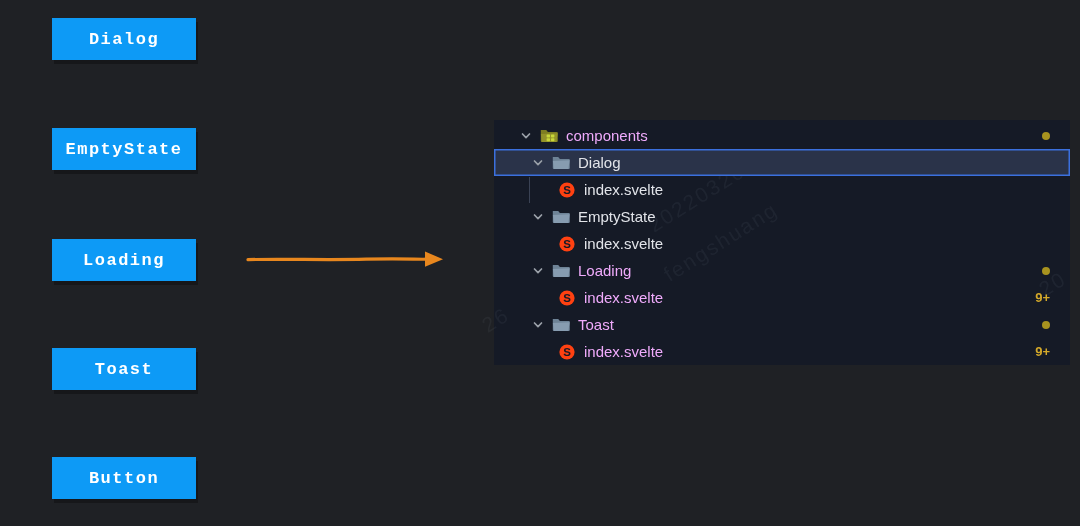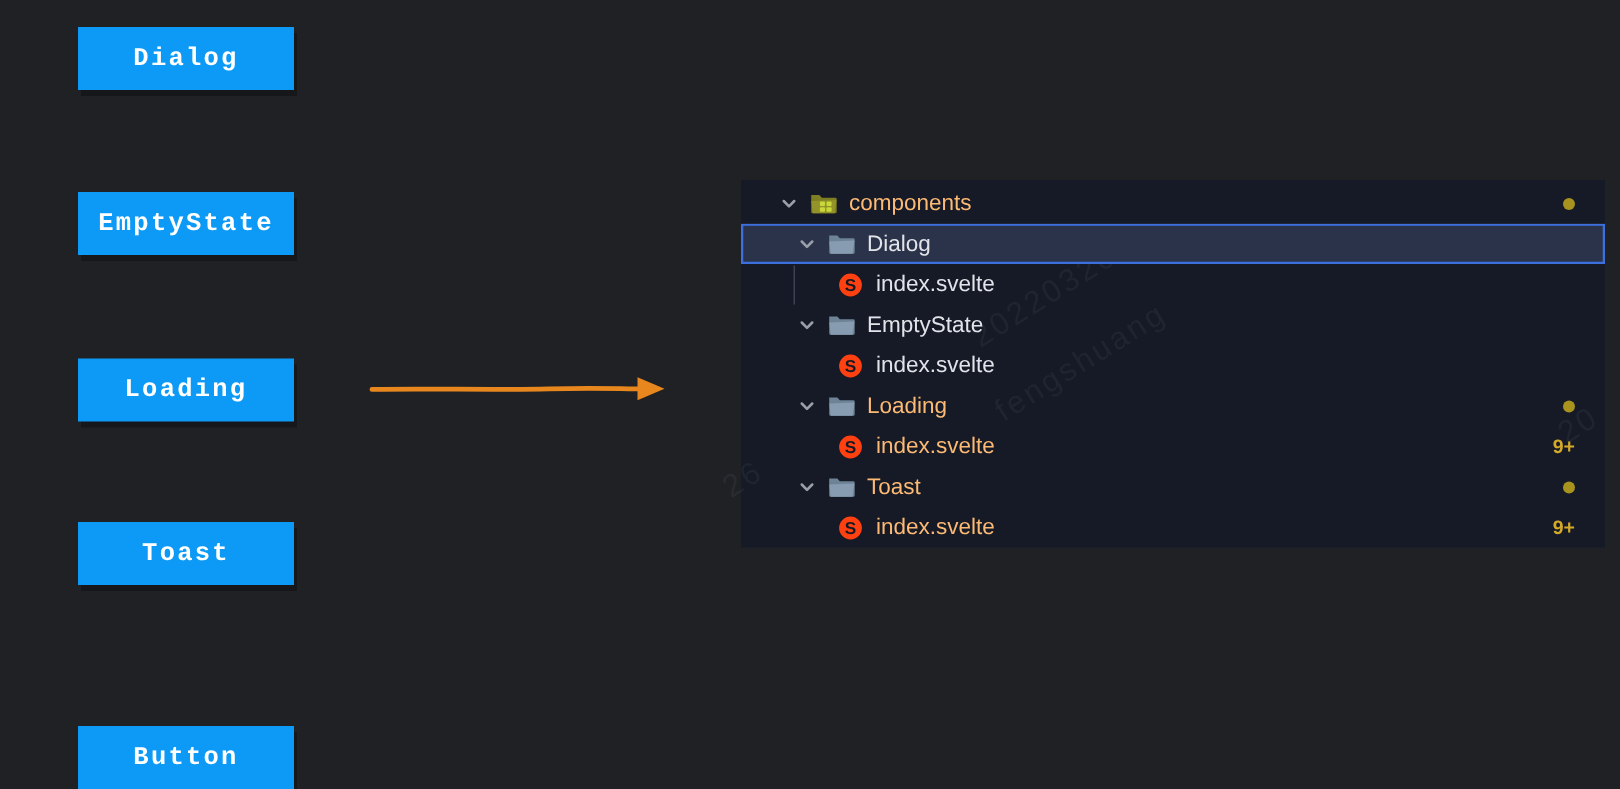--- a/index.html
+++ b/index.html
@@ -21,21 +21,21 @@
          padding-top:2px;box-sizing:border-box;}
   .tree-row{display:flex;align-items:center;height:27px;padding-right:20px;
             box-sizing:border-box;position:relative;cursor:pointer;}
   .tree-row.selected{background:#2a3349;box-shadow:inset 0 0 0 1.5px #3b70de;}
   .chevron{width:14px;height:14px;margin-right:7px;display:flex;align-items:center;
            justify-content:center;flex:0 0 auto;}
   .icon{width:18px;height:18px;display:flex;align-items:center;justify-content:center;
         flex:0 0 auto;}
   .label{margin-left:8px;font-size:15px;white-space:nowrap;}
   .c-white .label{color:#e2e4e9;}
-  .c-yellow .label{color:#fdba74;}
+  .c-yellow .label{color:#f0abfc;}
   .badge{margin-left:auto;flex:0 0 auto;}
   .badge.dot{width:8px;height:8px;border-radius:50%;background:#a8931f;}
   .badge.count{color:#d4a92a;font-size:13px;font-weight:700;}
   .indent-guide{position:absolute;left:35px;top:57px;width:1px;height:26px;background:#3a4254;}
 
   
   .wm{position:absolute;color:rgba(190,200,225,0.06);font-size:21px;letter-spacing:2px;
       transform:rotate(-32deg);white-space:nowrap;pointer-events:none;}
   .wm1{left:148px;top:66px;}
   .wm2{left:162px;top:110px;}
@@ -53,21 +53,21 @@
   </div>
       <div class="comp-btn" style="top: 128px;">
     <span class="btn-label">EmptyState</span>
   </div>
       <div class="comp-btn" style="top: 239px;">
     <span class="btn-label">Loading</span>
   </div>
       <div class="comp-btn" style="top: 348px;">
     <span class="btn-label">Toast</span>
   </div>
-      <div class="comp-btn" style="top: 484px;">
+      <div class="comp-btn" style="top: 457px;">
     <span class="btn-label">Button</span>
   </div>
     </div>
 
   <svg class="arrow-svg" width="200" height="26" viewBox="0 0 200 26">
     <path d="M2 13.6 C 40 12.8, 80 14.2, 120 13.2 S 170 13.6, 181 13.2" stroke="#e8871e" stroke-width="3.2" fill="none" stroke-linecap="round"></path>
     <polygon points="179,5.5 197,13.2 179,20.8" fill="#e8871e"></polygon>
   </svg>
 
   <div class="panel">

